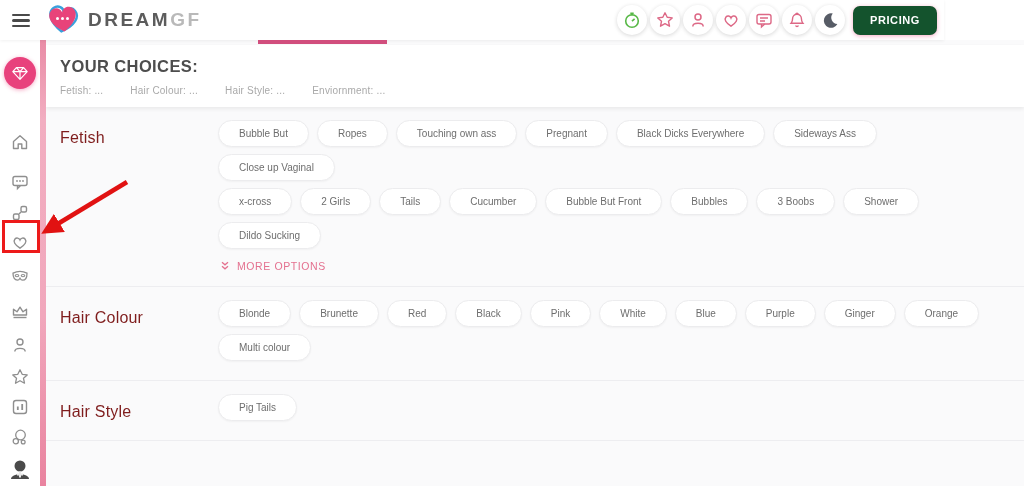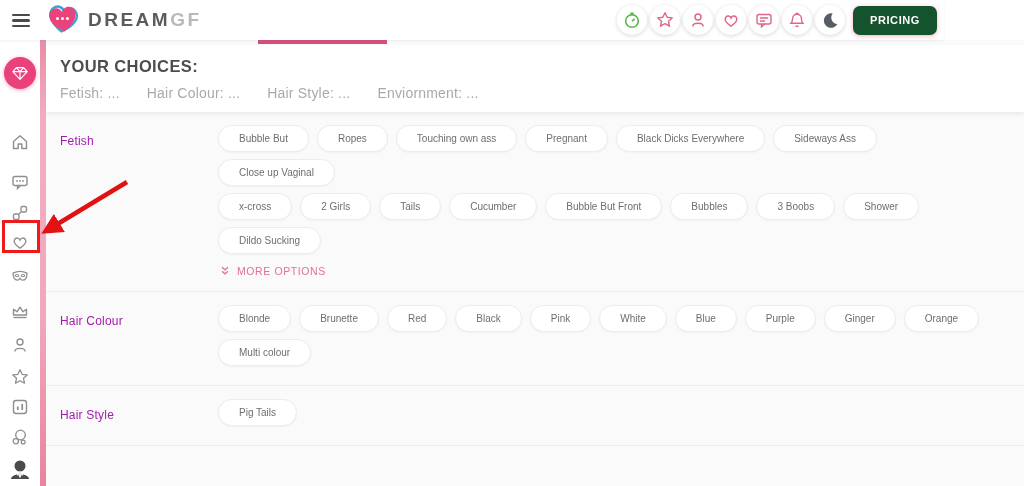--- a/index.html
+++ b/index.html
@@ -34,24 +34,24 @@
                    background:linear-gradient(180deg,#e98ca6 0%, #f2aec1 18%, #f1a7bc 62%, #e9839f 100%); }
 
   .highlight-box { position:absolute; left:2px; top:220px; width:38px; height:33px; border:3px solid #ed1a1a; z-index:30; }
   .arrow-overlay { position:absolute; left:0; top:130px; width:170px; height:140px; z-index:31; pointer-events:none; }
 
   
   .main { position:absolute; left:46px; top:40px; width:978px; height:446px; background:#fafafb; overflow:hidden; }
   .choices-card { background:#fff; margin-top:5px; padding:12px 14px 11px 14px; box-shadow:0 2px 4px rgba(0,0,0,.07); }
   .choices-title { font-size:16.5px; font-weight:bold; color:#4d4d4d; letter-spacing:.4px; }
   .choices-summary { display:flex; gap:27px; margin-top:9px; }
-  .choices-summary span { font-size:14px; color:#a9a9a9; letter-spacing:.2px; }
+  .choices-summary span { font-size:10px; color:#a9a9a9; letter-spacing:.2px; }
 
   .section { display:flex; padding:13px 40px 12px 14px; border-bottom:1px solid #ededf0; }
-  .section-label { width:158px; min-width:158px; font-size:12px; color:#a21caf; padding-top:9px; letter-spacing:.2px; }
+  .section-label { width:158px; min-width:158px; font-size:16px; color:#7f1d1d; padding-top:9px; letter-spacing:.2px; }
   .pill-area { flex:1; }
   .pills { display:flex; flex-wrap:wrap; gap:7px 8px; margin-bottom:7px; }
   .pill { height:27px; padding:0 20px; border:1px solid #ececee; border-radius:16px; background:#fff;
           box-shadow:0 1px 2px rgba(0,0,0,.04); font-size:10px; color:#6e6e6e; cursor:pointer;
           font-family:"Liberation Sans", sans-serif; white-space:nowrap; }
   .more-options { display:flex; align-items:center; gap:7px; margin:11px 0 2px 2px; background:none; border:none;
                   color:#e4708f; font-size:10.5px; letter-spacing:.6px; cursor:pointer; font-family:Liberation Sans, sans-serif; }
 </style>
 </head>
 <body>

